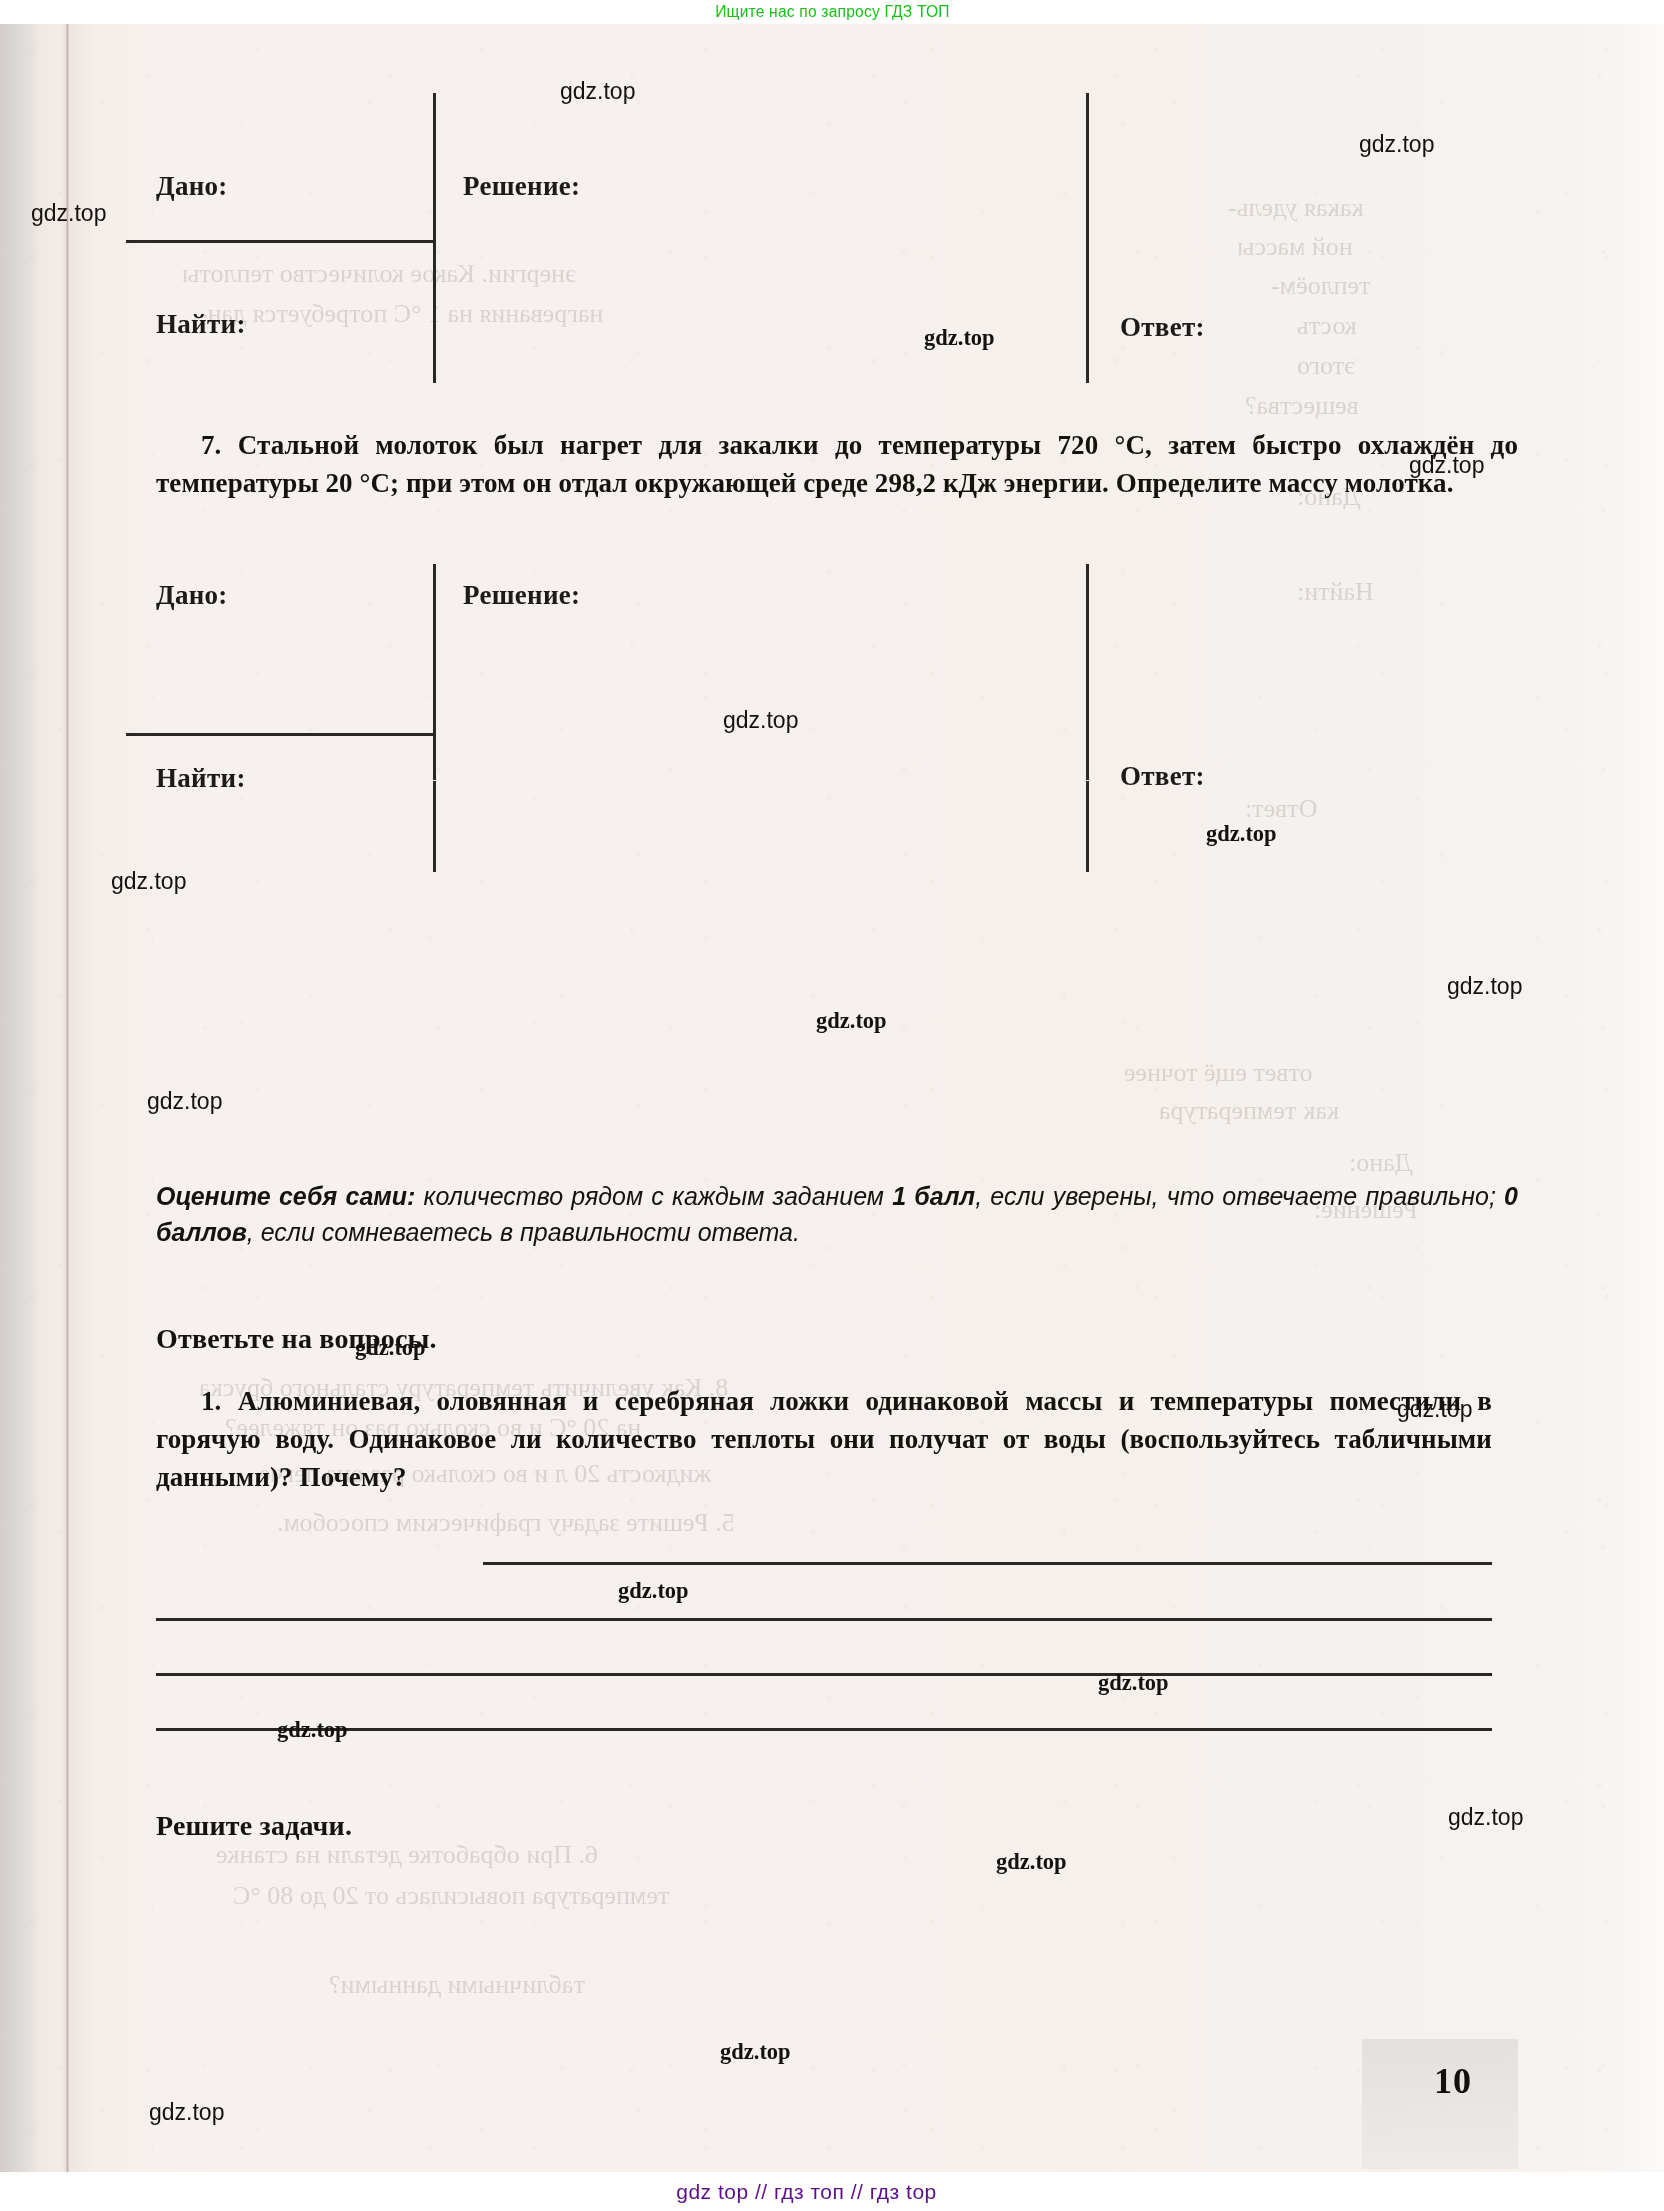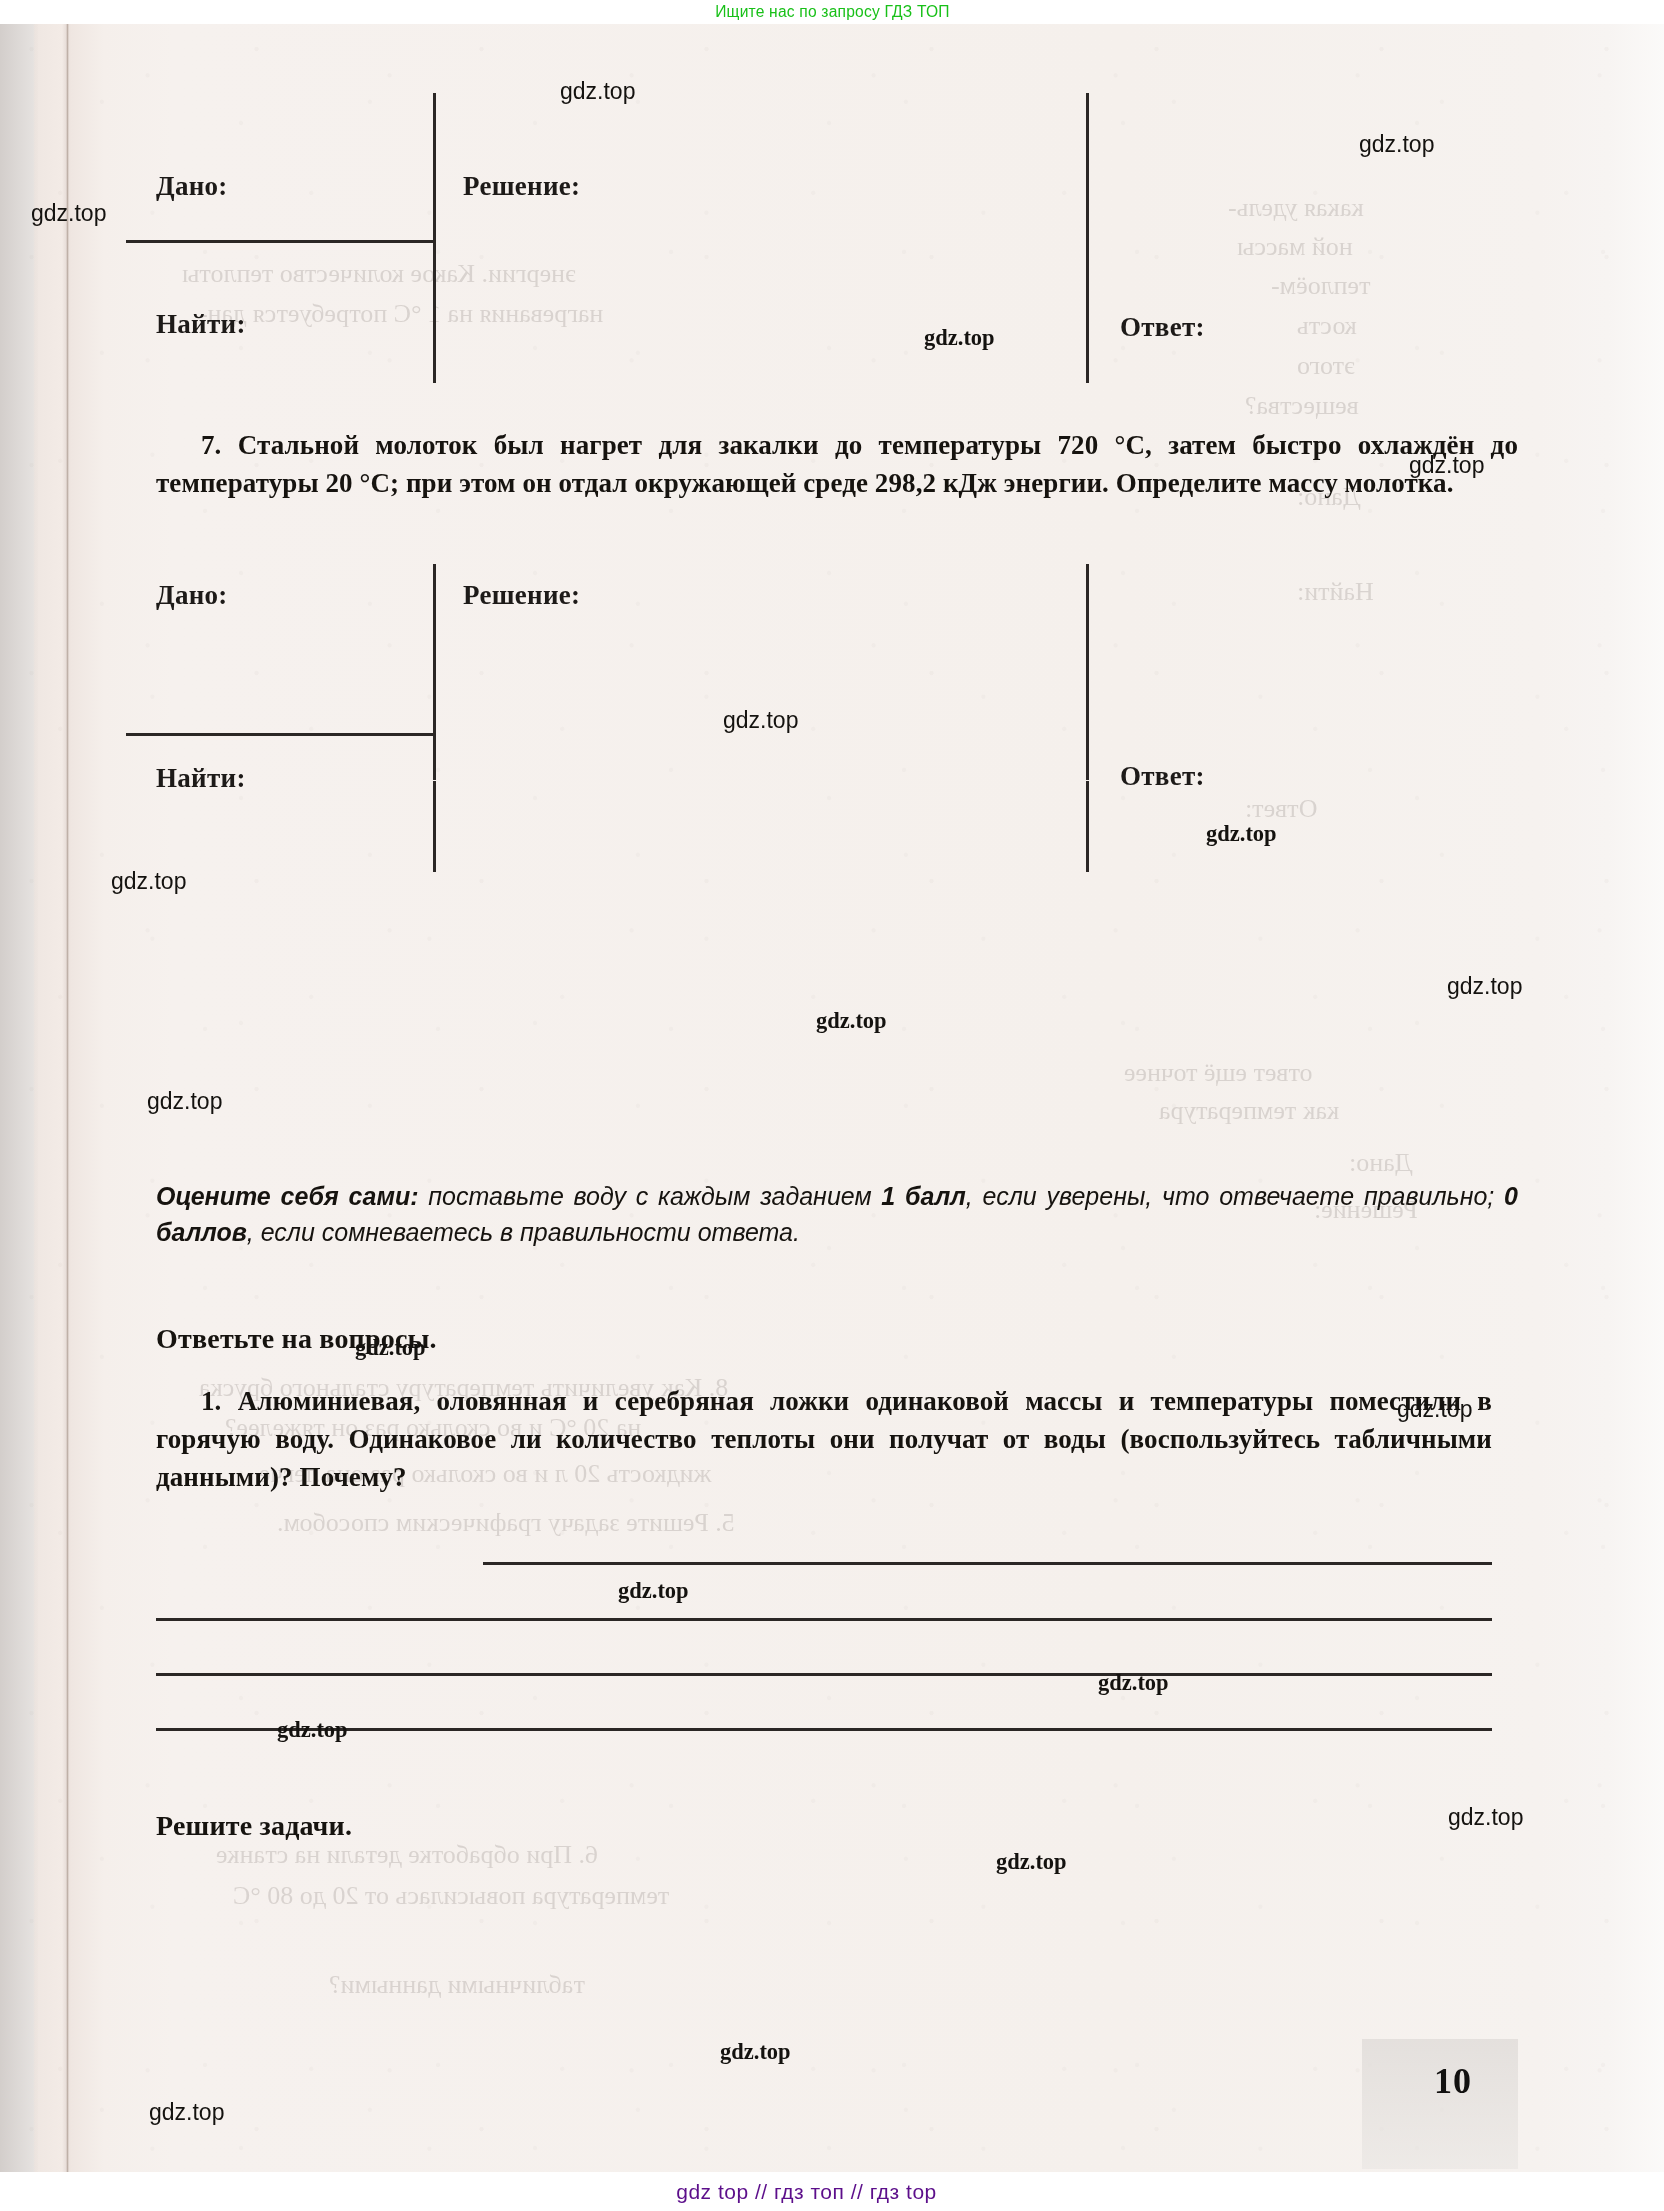--- a/index.html
+++ b/index.html
@@ -297,21 +297,21 @@
       <span class="lbl lbl-naiti" style="top:199px;">Найти:</span>
       <span class="lbl lbl-otvet" style="top:197px;">Ответ:</span>
     </div>
     <div class="work-frame" style="top:757px; height:91px;">
       <div class="vline-left"></div>
       <div class="vline-right"></div>
     </div>
 
 
     <div class="assess" style="top:1154px;">
-      <b>Оцените себя сами:</b><span> поставьте воду с каждым заданием </span><b>1 балл</b><span>, если уверены, что отвечаете правильно; </span><b>0 баллов</b><span>, если сомневаетесь в правильности ответа.</span>
+      <b>Оцените себя сами:</b><span> количество рядом с каждым заданием </span><b>1 балл</b><span>, если уверены, что отвечаете правильно; </span><b>0 баллов</b><span>, если сомневаетесь в правильности ответа.</span>
     </div>
 
     <div class="sec-head" style="left:0; top:1299px;">Ответьте на вопросы.</div>
 
     <div class="prob" style="top:1358px; width:1336px;">
       <p><span class="num">1.</span>
          <span>Алюминиевая, оловянная и серебряная ложки одинаковой массы и температуры поместили в горячую воду. Одинаковое ли количество теплоты они получат от воды (воспользуйтесь табличными данными)? Почему?</span></p>
     </div>
 
     <div class="answer-rule" style="left:327px; top:1538px; width:1009px;"></div>

